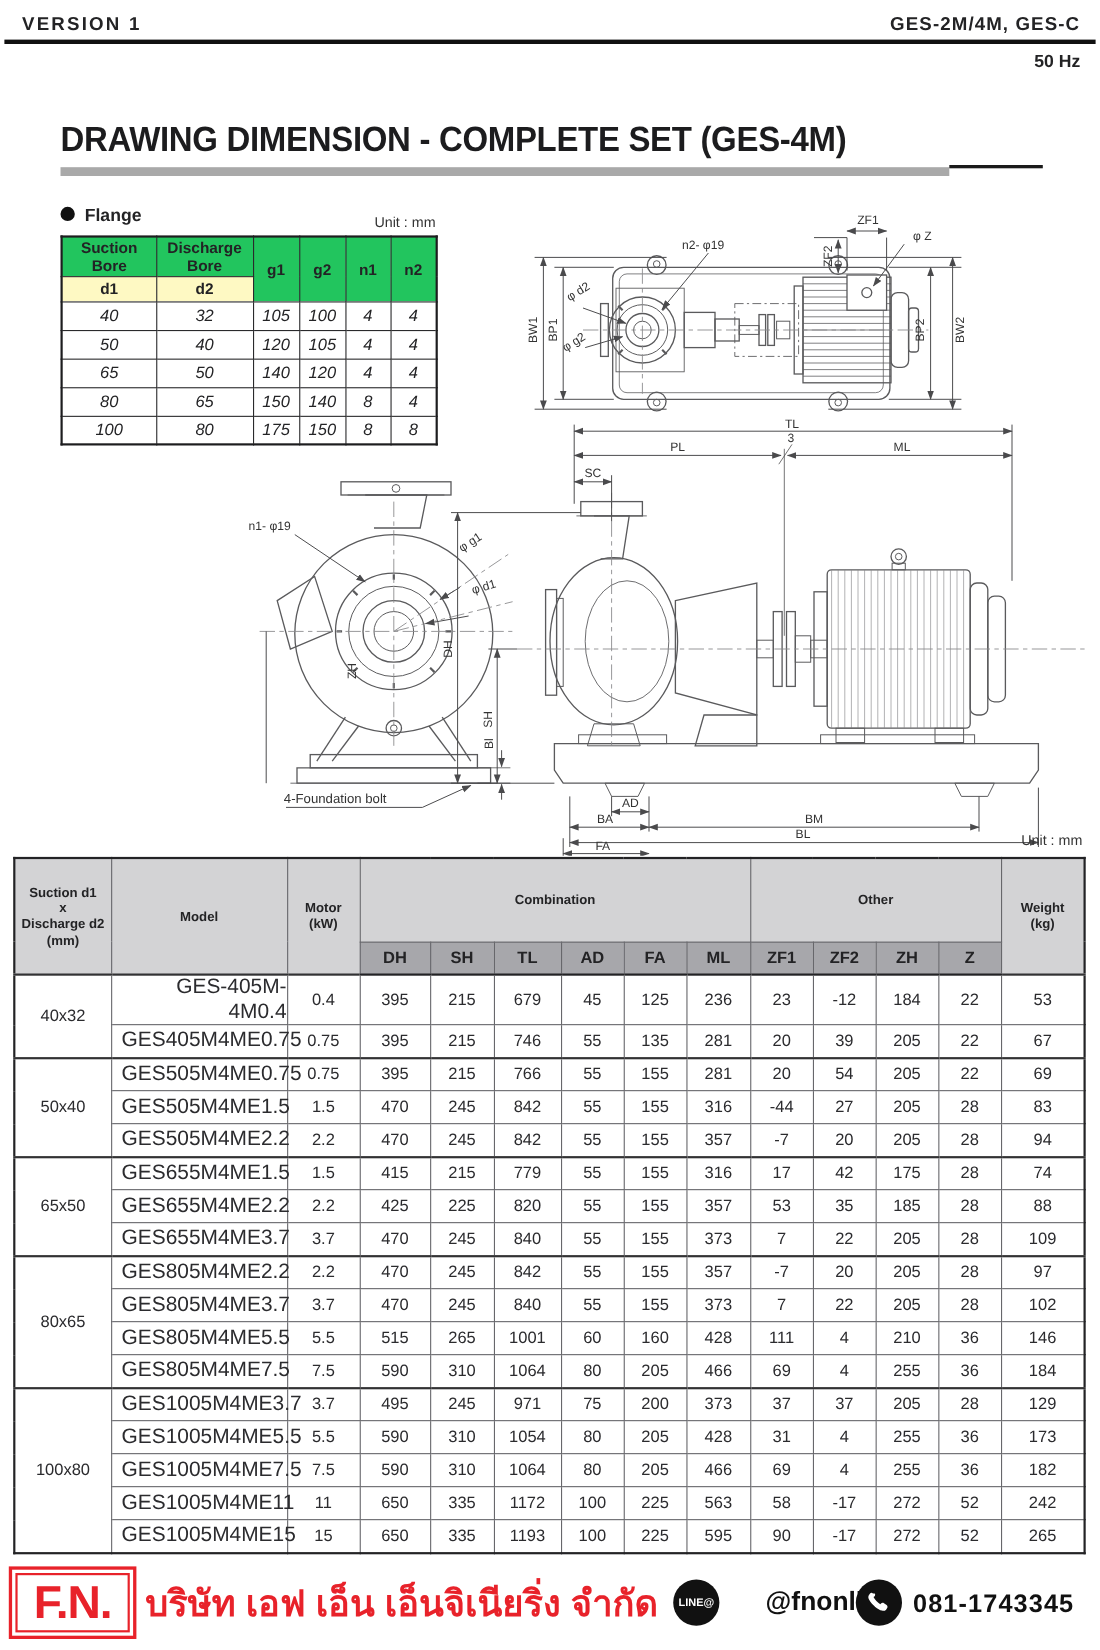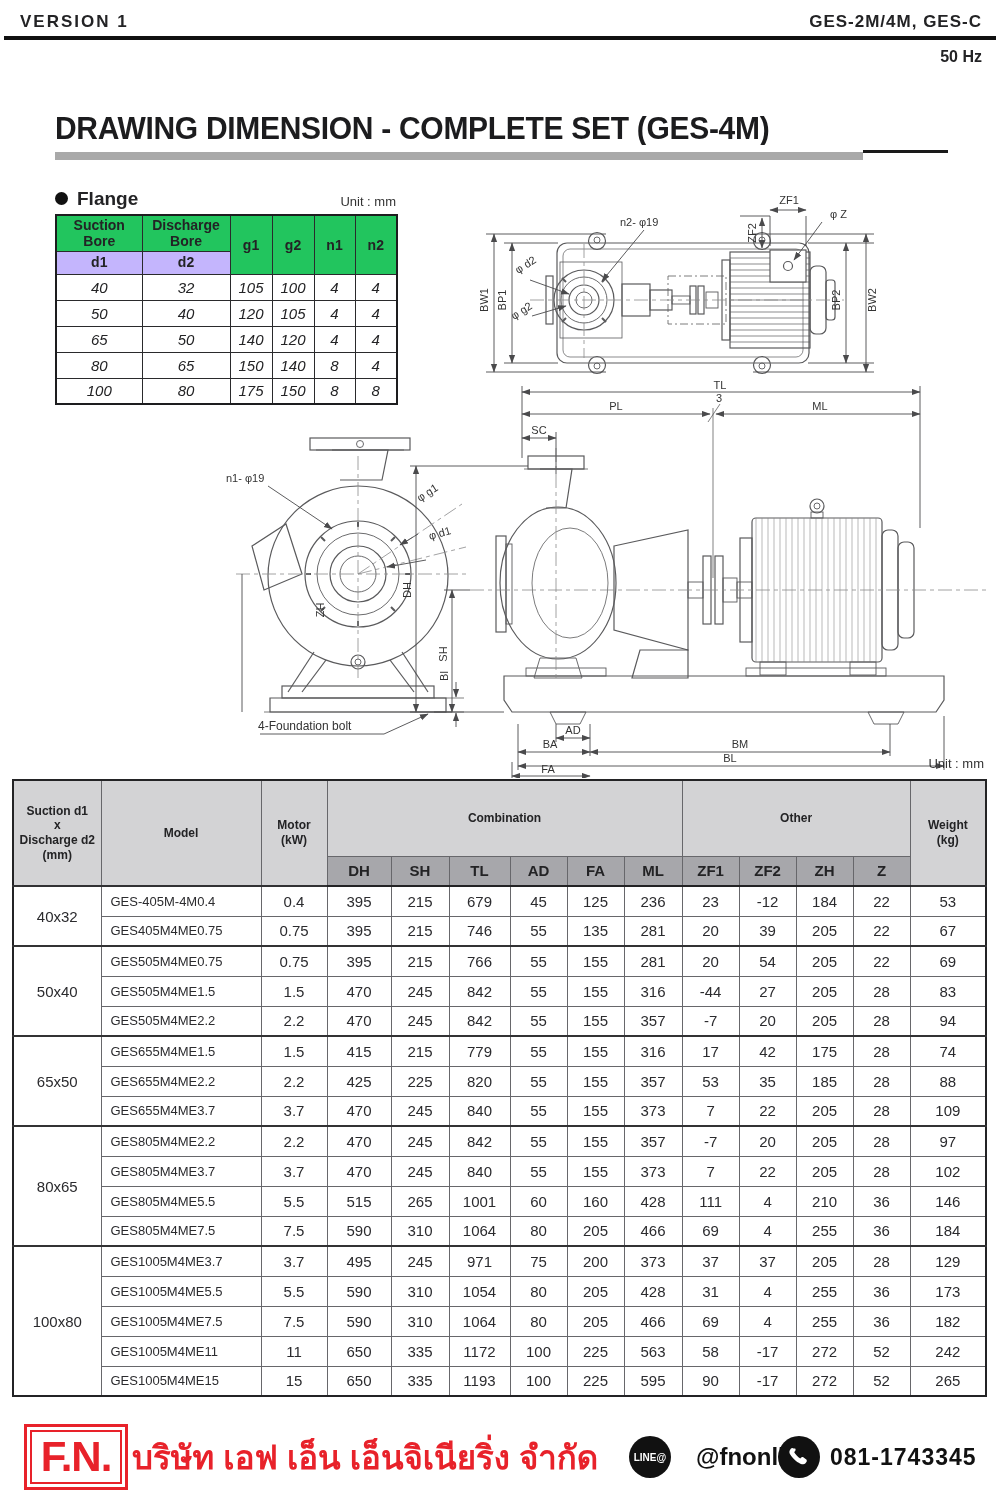--- a/index.html
+++ b/index.html
@@ -10,53 +10,53 @@
   .hdr-version { position:absolute; left:20px; top:12px; font-size:17px; font-weight:600; letter-spacing:2px;text-align:center; }
   .hdr-series  { position:absolute; right:18px; top:12px; font-size:17px; font-weight:600; letter-spacing:1px; }
   .hdr-rule    { position:absolute; left:4px; right:4px; top:36px; height:4px; background:#111; }
   .hdr-freq    { position:absolute; right:18px; top:48px; font-size:16px; font-weight:600; }
 
   .page-title { position:absolute; left:55px; top:110px; font-size:30px; font-weight:800; letter-spacing:-0.3px; color:#1c1c1e; transform:scaleY(1.06); transform-origin:left top; }
   .title-bar-gray  { position:absolute; left:55px; top:152px; width:808px; height:8px; background:#a9a9a9; }
   .title-bar-black { position:absolute; left:863px; top:150px; width:85px; height:3px; background:#1a1a1a; }
 
   
-  .flange-head { position:absolute; left:55px; top:188px; font-size:19px; font-weight:700; }
+  .flange-head { position:absolute; left:55px; top:188px; font-size:16px; font-weight:700; }
   .flange-head .dot { display:inline-block; width:13px; height:13px; background:#111; border-radius:50%; margin-right:9px; }
   .flange-unit { position:absolute; left:330px; top:194px; width:66px; font-size:13px; color:#333; text-align:right; }
 
   table.flange { position:absolute; left:55px; top:214px; width:341px; border-collapse:collapse; table-layout:fixed; border:2px solid #1d1d1f; }
   table.flange th, table.flange td { border:1.5px solid #2a2a2c; text-align:center; font-size:14px; padding:0; }
   table.flange th { background:#22c55e; font-weight:700; line-height:1.15; }
-  table.flange .drow th { background:#c4b5fd; height:23px; }
+  table.flange .drow th { background:#fef9c3; height:23px; }
   table.flange td { height:26px; background:#fff; font-size:15px;font-style:italic; }
 
   
   .drawing { position:absolute; }
   svg text { font-family:"Liberation Sans", sans-serif; fill:#333; }
 
   
   .dim-unit { position:absolute; right:16px; top:756px; font-size:13px; color:#333; }
   table.dim { position:absolute; left:12px; top:779px; width:973px; border-collapse:collapse; table-layout:fixed; border:2.5px solid #232325; }
   table.dim th, table.dim td { border:1px solid #67676b; text-align:center; }
   table.dim thead th { background:#d3d3d5; font-weight:700; font-size:12px; line-height:1.22; }
   table.dim thead tr.sub th { background:#a7a7ab; height:30px; font-size:15px; border-bottom:2px solid #232325; }
   table.dim thead tr.main th { height:76px; }
   th.size-hd { font-size:12.5px; font-weight:700; }
   table.dim tbody td { height:30px; background:#fff; font-size:15px; color:#2b2b2e; }
-  table.dim tbody td.model { text-align:left; padding-left:9px; font-size:13px; }
+  table.dim tbody td.model { text-align:right; padding-left:9px; font-size:19px; }
   table.dim tbody tr.group-first td { border-top:2px solid #323234; }
   td.size-cell { font-size:15px; }
 
   
-  .fn-box { position:absolute; left:8px; top:1424px; width:104px; height:66px; border:3.5px solid #e8222a; padding:3px;margin-left:16px; }
+  .fn-box { position:absolute; left:8px; top:1424px; width:116px; height:66px; border:3.5px solid #e8222a; padding:3px; }
   .fn-box-inner { width:100%; height:100%; border:2.5px solid #e8222a; display:flex; align-items:center; justify-content:center; }
   .fn-logo-text { font-size:42px; font-weight:800; color:#e8222a; letter-spacing:-1px; }
   .fn-company { position:absolute; left:132px; top:1424px; height:66px; display:flex; align-items:center; font-size:33px; font-weight:700; color:#e8222a;text-align:center; }
-  .line-badge { position:absolute; left:612px; top:1436px; width:42px; height:42px; border-radius:50%; background:#111; color:#fff; display:flex; align-items:center; justify-content:center; font-size:10px; font-weight:700;margin-left:17px; }
+  .line-badge { position:absolute; left:612px; top:1436px; width:42px; height:42px; border-radius:50%; background:#111; color:#fff; display:flex; align-items:center; justify-content:center; font-size:10px; font-weight:700; }
   .line-id { position:absolute; left:696px; top:1424px; height:66px; display:flex; align-items:center; font-size:24px; font-weight:700; color:#111; }
   .phone-badge { position:absolute; left:778px; top:1436px; width:42px; height:42px; border-radius:50%; background:#111; display:flex; align-items:center; justify-content:center; }
   .phone-number { position:absolute; left:830px; top:1424px; height:66px; display:flex; align-items:center; font-size:23px; font-weight:700; letter-spacing:1px; color:#111; }
 </style>
 </head>
 <body>
 
 <svg width="0" height="0" style="position:absolute">
   <defs>
     <marker id="arr" markerWidth="9" markerHeight="8" refX="8" refY="3.5" orient="auto-start-reverse" markerUnits="userSpaceOnUse">

